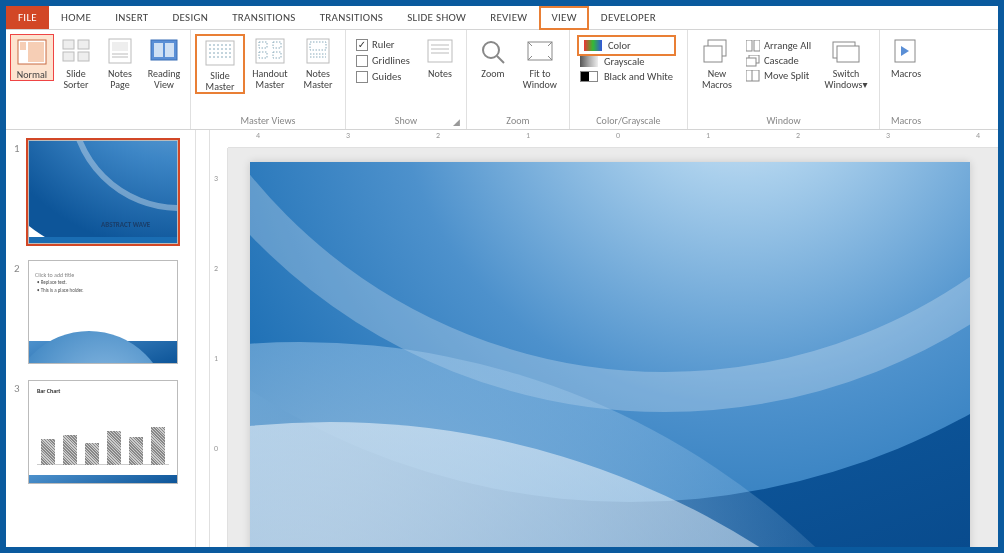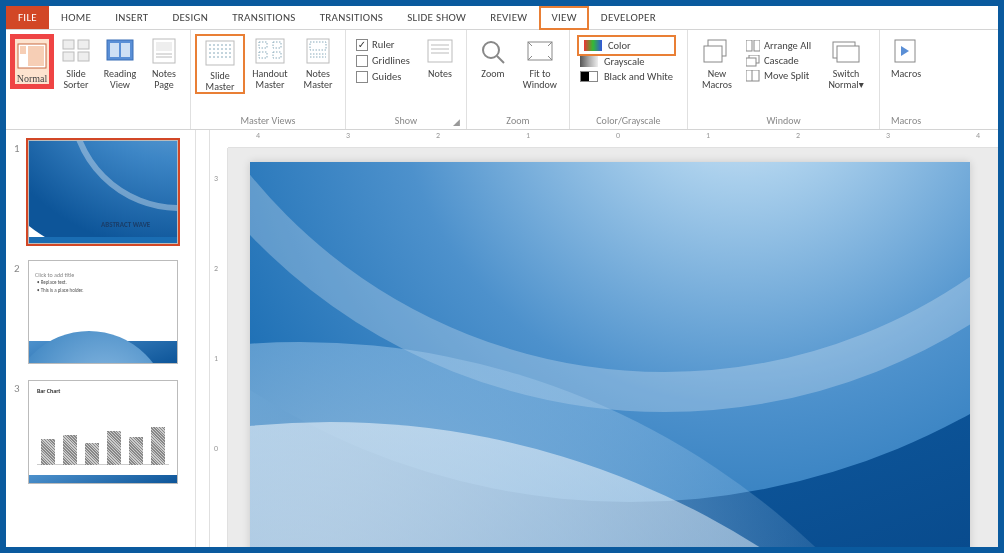--- a/index.html
+++ b/index.html
@@ -86,21 +86,21 @@
   align-items: center;
   justify-content: flex-start;
   width: 44px;
   padding: 4px 2px 0 2px;
   text-align: center;
   font-size: 10px;
   line-height: 11px;
   cursor: pointer;
   position: relative;
 }
-.big-btn.selected { background: #fde3cf; border:5px solid #ef4444;font-family:Liberation Serif, serif;}
+.big-btn.selected { background: #fde3cf; border:1px solid #ef4444;}
 .big-btn .ico {
   width: 30px; height: 26px;
   margin-bottom: 4px;
 }
 .big-btn.highlighted {
   border: 2px solid #e97f35;
 }
 .check-col {
   display: flex;
   flex-direction: column;
@@ -261,34 +261,34 @@
           <svg class="ico">
               <rect x="2" y="2" width="11" height="9" fill="#eee" stroke="#bbb"></rect>
               <rect x="17" y="2" width="11" height="9" fill="#eee" stroke="#bbb"></rect>
               <rect x="2" y="14" width="11" height="9" fill="#eee" stroke="#bbb"></rect>
               <rect x="17" y="14" width="11" height="9" fill="#eee" stroke="#bbb"></rect>
             </svg>
           <span>Slide Sorter</span>
         </div>
         <div class="big-btn">
           <svg class="ico">
-              <rect x="2" y="2" width="26" height="20" fill="#5a8fd6" stroke="#3a6fb6"></rect>
-              <rect x="5" y="5" width="9" height="14" fill="#cfe0f4"></rect>
-              <rect x="16" y="5" width="9" height="14" fill="#cfe0f4"></rect>
-            </svg>
-          <span>Reading View</span>
-        </div>
-        <div class="big-btn">
-          <svg class="ico">
               <rect x="4" y="1" width="22" height="24" fill="#fff" stroke="#bbb"></rect>
               <rect x="7" y="4" width="16" height="9" fill="#eee"></rect>
               <line x1="7" y1="16" x2="23" y2="16" stroke="#bbb"></line>
               <line x1="7" y1="19" x2="23" y2="19" stroke="#bbb"></line>
             </svg>
           <span>Notes Page</span>
+        </div>
+        <div class="big-btn">
+          <svg class="ico">
+              <rect x="2" y="2" width="26" height="20" fill="#5a8fd6" stroke="#3a6fb6"></rect>
+              <rect x="5" y="5" width="9" height="14" fill="#cfe0f4"></rect>
+              <rect x="16" y="5" width="9" height="14" fill="#cfe0f4"></rect>
+            </svg>
+          <span>Reading View</span>
         </div>
       </div>
     </div>
 
     <div class="ribbon-group">
       <div class="group-content">
         <div class="big-btn highlighted" style="width:50px;">
           <svg class="ico">
               <rect x="1" y="1" width="28" height="24" fill="#fff" stroke="#bbb"></rect>
               <line x1="4" y1="5" x2="26" y2="5" stroke="#8ab" stroke-dasharray="2"></line>
@@ -420,21 +420,21 @@
                 <line x1="6" y1="0" x2="6" y2="11" stroke="#888"></line>
               </svg>
             <span>Move Split</span>
           </div>
         </div>
         <div class="big-btn" style="width:58px;">
           <svg class="ico">
               <rect x="2" y="4" width="22" height="16" fill="#fff" stroke="#888"></rect>
               <rect x="6" y="8" width="22" height="16" fill="#fff" stroke="#888"></rect>
             </svg>
-          <span><span>Switch Normal</span><span>▾</span></span>
+          <span><span>Switch Windows</span><span>▾</span></span>
         </div>
       </div>
       <div class="group-label">Window</div>
     </div>
 
     <div class="ribbon-group" style="border-right:none;">
       <div class="group-content">
         <div class="big-btn" style="width:44px;">
           <svg class="ico">
               <rect x="4" y="2" width="20" height="22" fill="#fff" stroke="#888"></rect>

